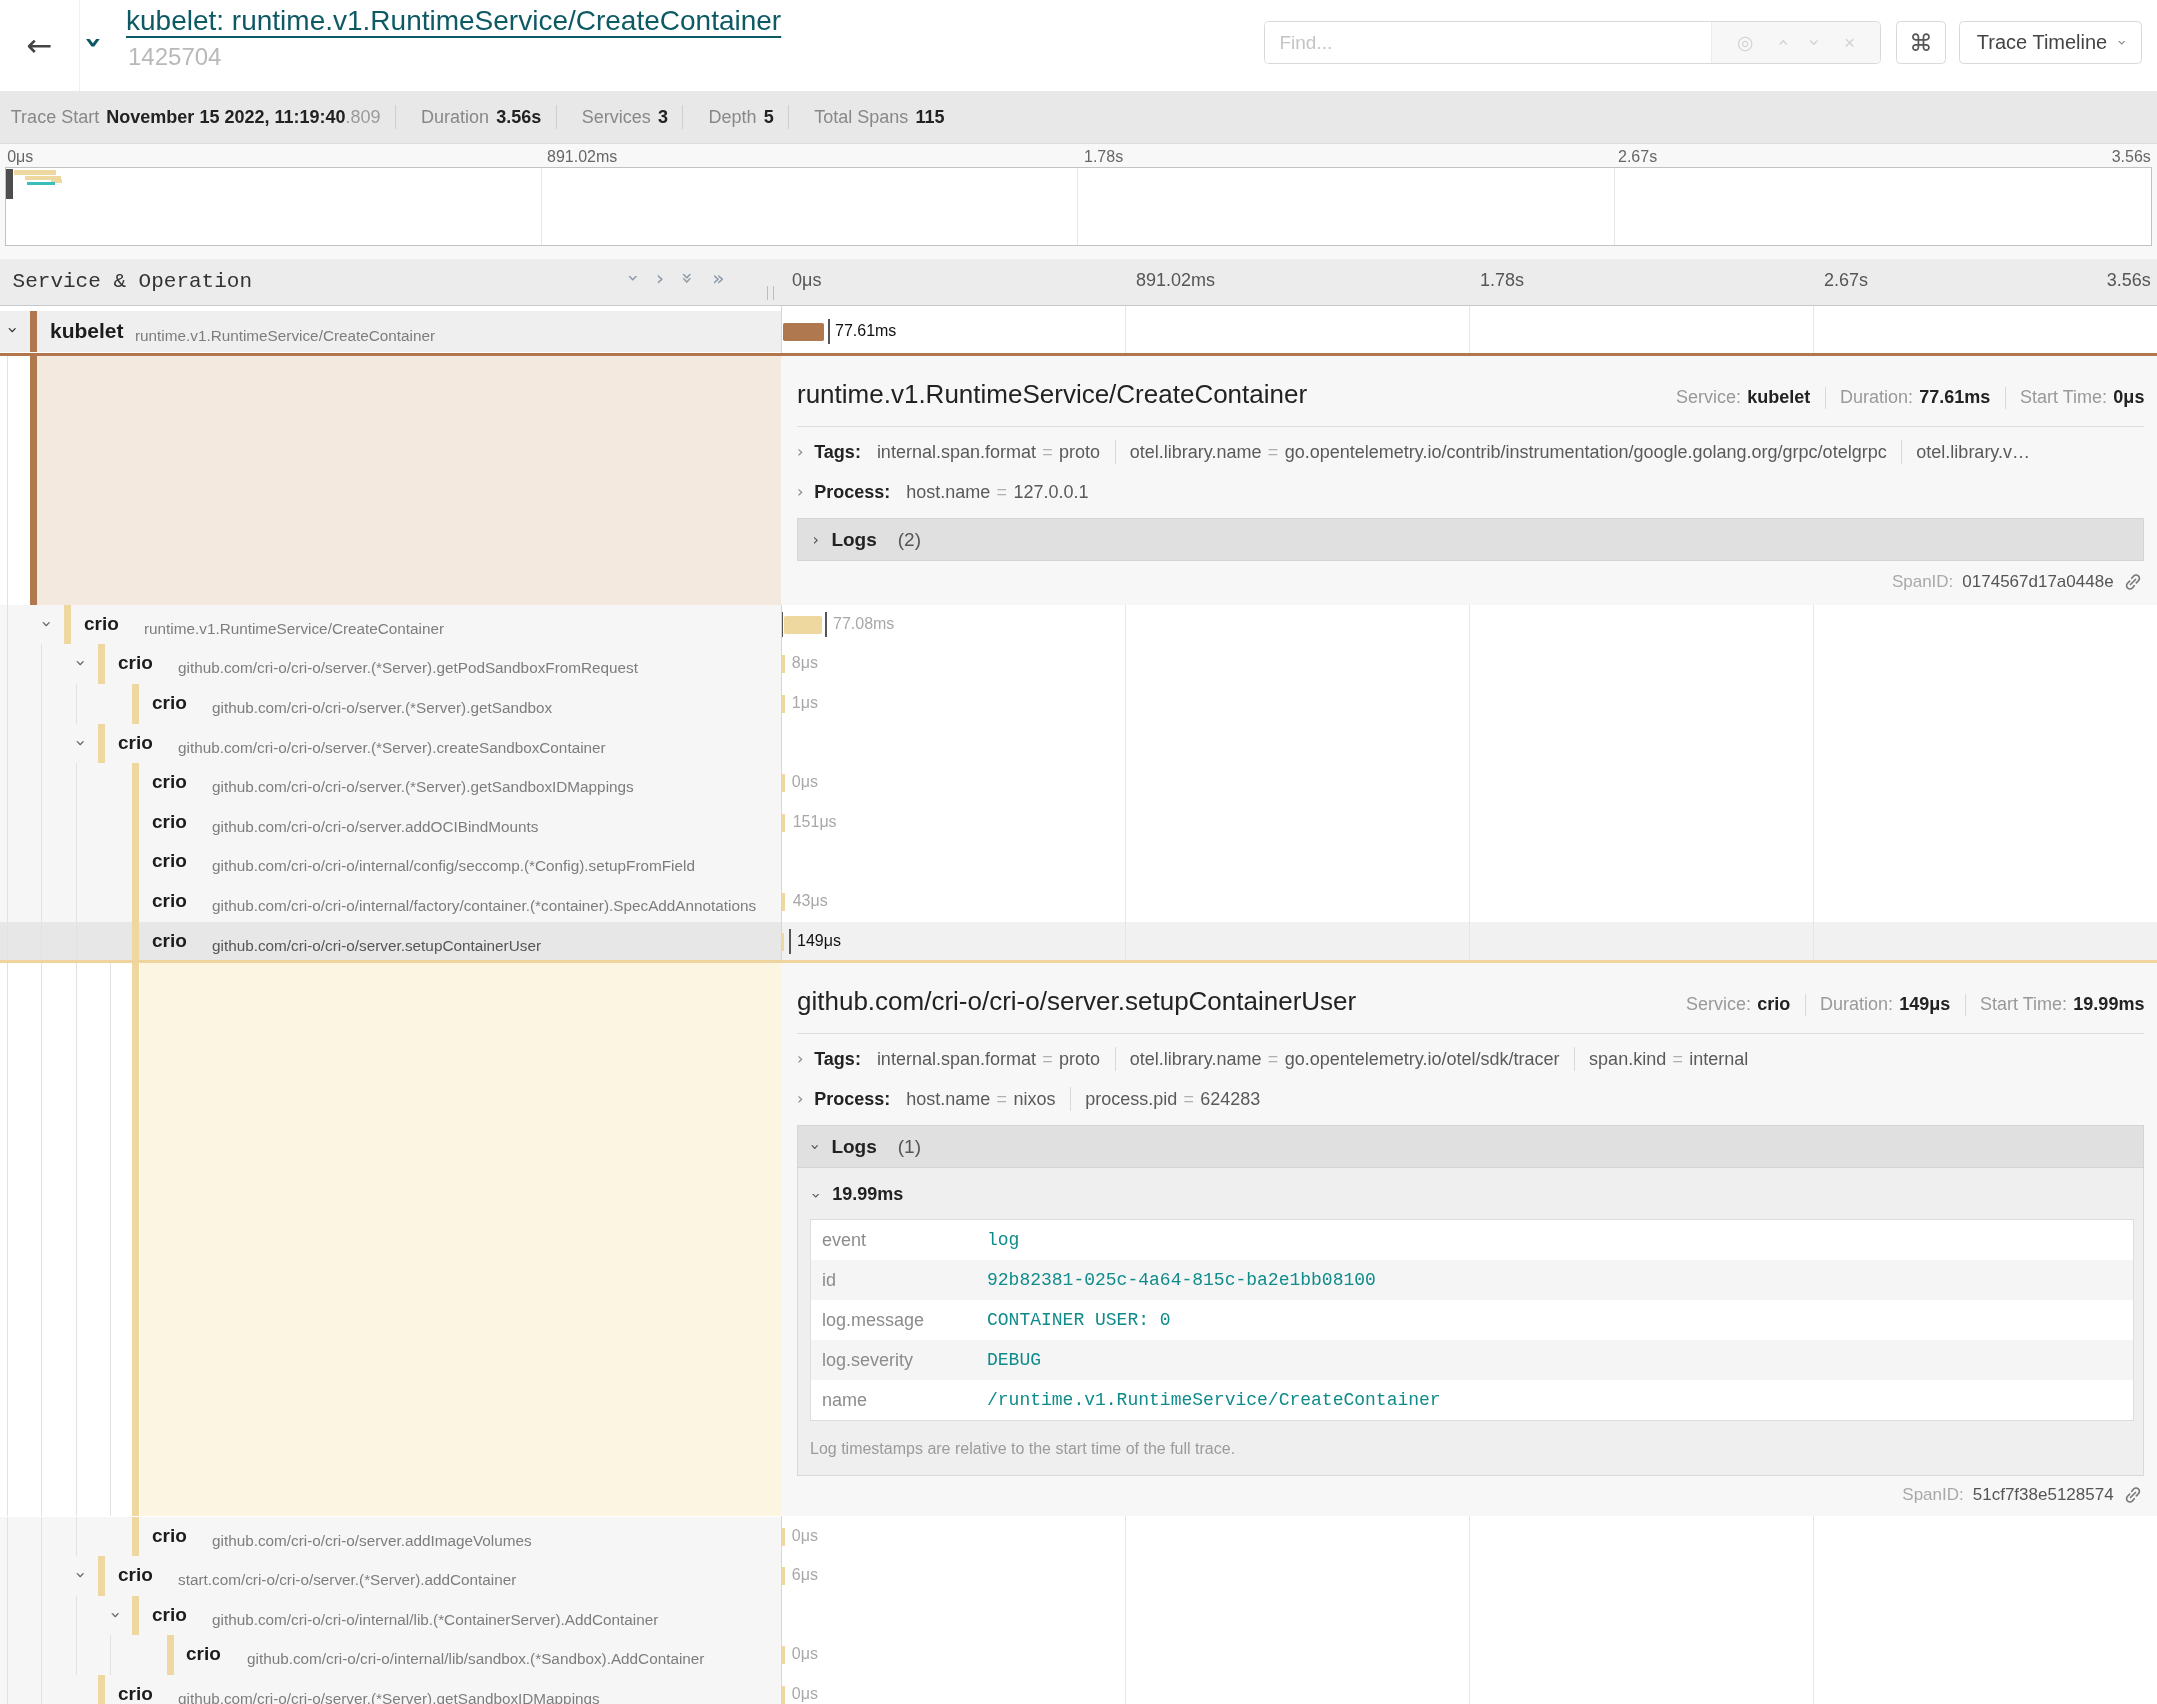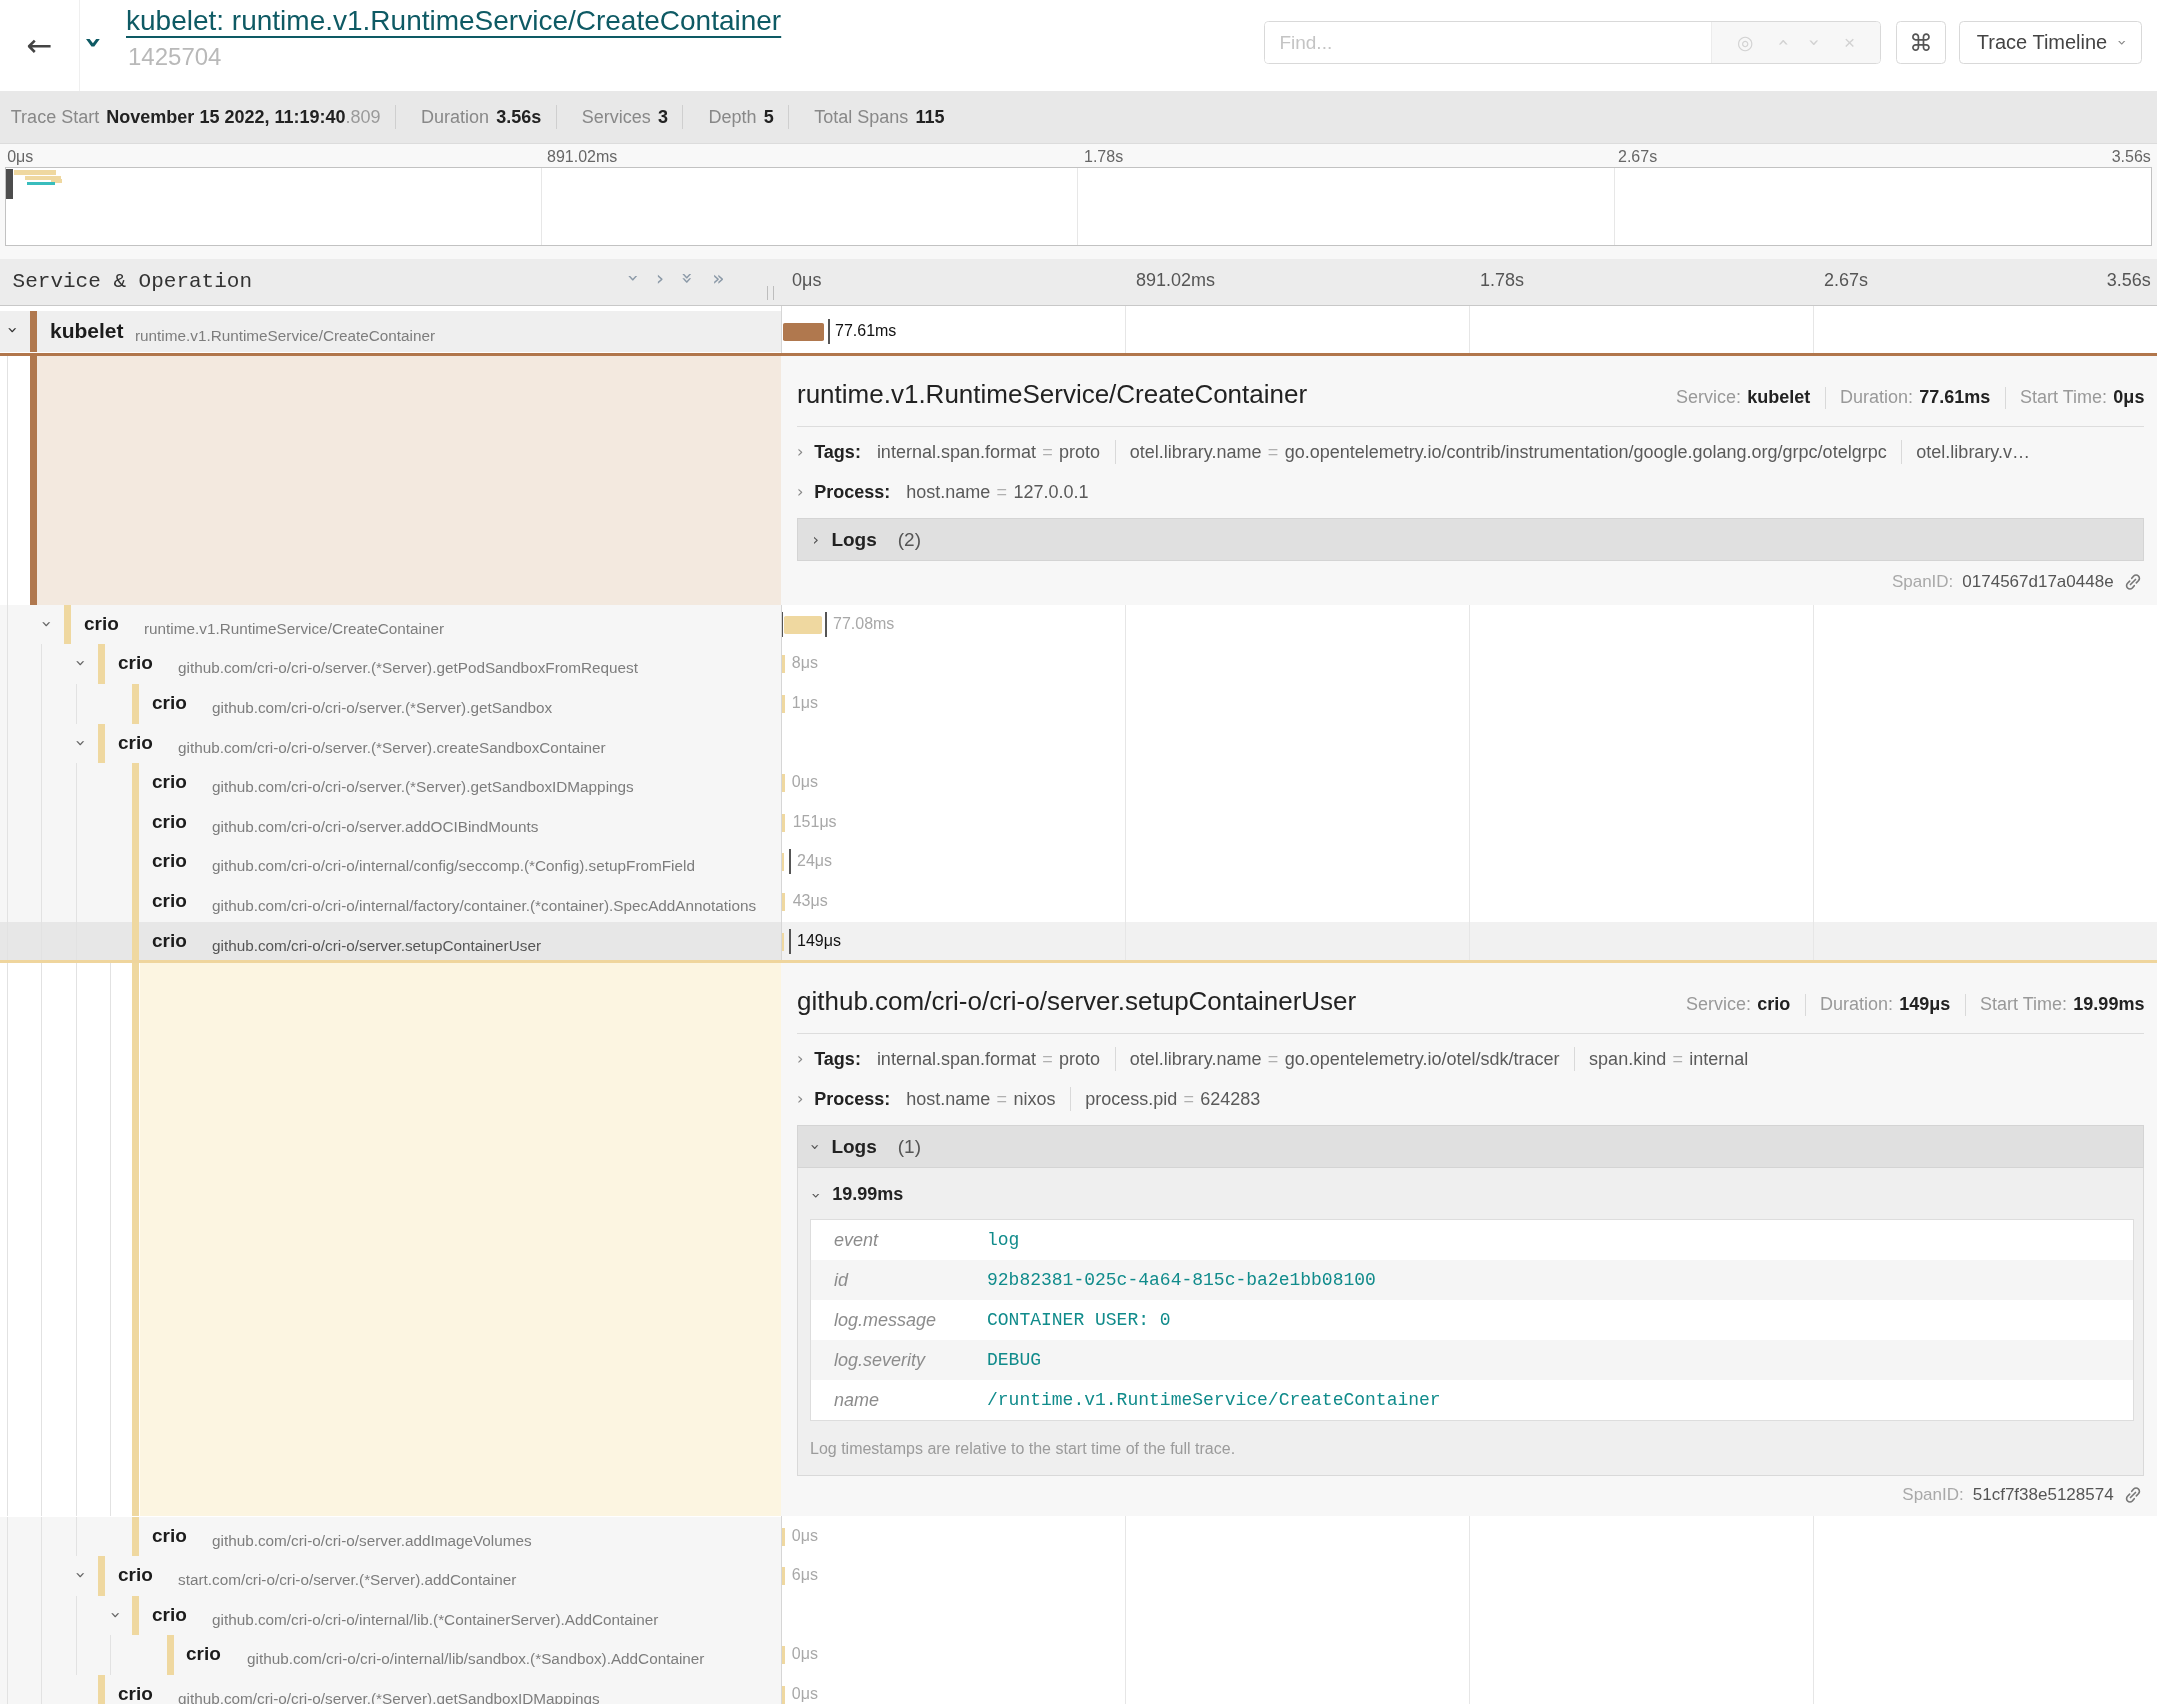--- a/index.html
+++ b/index.html
@@ -113,21 +113,21 @@
   .logsbar b { color:#222; margin-right:21px; }
   .logsbar .cnt { color:#555; }
   .spanidrow { position:absolute; right:14.4px; display:flex; align-items:center; gap:9px;
                font-size:17px; color:#a9a9a9; }
   .spanidrow .sid { color:#555; }
   .logentryhdr { position:absolute; left:31px; font-size:18px; font-weight:bold; color:#222; }
   .logentryhdr .sechev { font-weight:normal; color:#555; font-size:15.3px; margin-right:9px; }
   .logtable { position:absolute; left:29px; right:23.4px; border:0.9px solid #ddd; background:#fff; }
   .ltrow { display:flex; height:40px; align-items:center; }
   .ltrow:nth-child(even) { background:#f5f5f5; }
-  .ltkey { width:176px; padding-left:23px; font-size:18px; color:#8c8c8c;font-style:italic; }
+  .ltkey { width:176px; padding-left:11px; font-size:18px; color:#8c8c8c; }
   .ltval { font-family:"Liberation Mono","DejaVu Sans Mono",monospace; font-size:18px; color:#108b8b; }
   .lognote { position:absolute; left:29px; font-size:16px; color:#9b9b9b; }
   .logsectbg { position:absolute; left:16px; right:12.6px; background:#efefef;
                border:0.9px solid #d9d9d9; border-top:0; }
 </style>
 </head>
 <body>
 
 <div class="abs tophdr">
   <div class="abs backbtn">
@@ -375,25 +375,20 @@
 
 <div class="abs row" style="top:842px">
   <div class="namecol">
     <div class="guide" style="left:7.2px"></div>
       <div class="guide" style="left:41px"></div>
       <div class="guide" style="left:76px"></div>
     <span class="strip cri" style="left:132px"></span>
     <span class="svc" style="left:152px">crio</span>
     <span class="svc" style="left:212px;top:11.7px;font-weight:normal"><span class="op" style="margin-left:0">github.com/cri-o/cri-o/internal/config/seccomp.(*Config).setupFromField</span></span>
   </div>
-  <div class="tcell">
-    <span class="tickbar" style="left:0.9px;width:1.8px"></span>
-    <span class="mark" style="left:8px"></span>
-    <span class="durlabel" style="left:16px">24μs</span>
-  </div>
 </div>
 
 <div class="abs row" style="top:882px">
   <div class="namecol">
     <div class="guide" style="left:7.2px"></div>
       <div class="guide" style="left:41px"></div>
       <div class="guide" style="left:76px"></div>
     <span class="strip cri" style="left:132px"></span>
     <span class="svc" style="left:152px">crio</span>
     <span class="svc" style="left:212px;top:11.7px;font-weight:normal"><span class="op" style="margin-left:0">github.com/cri-o/cri-o/internal/factory/container.(*container).SpecAddAnnotations</span></span>

